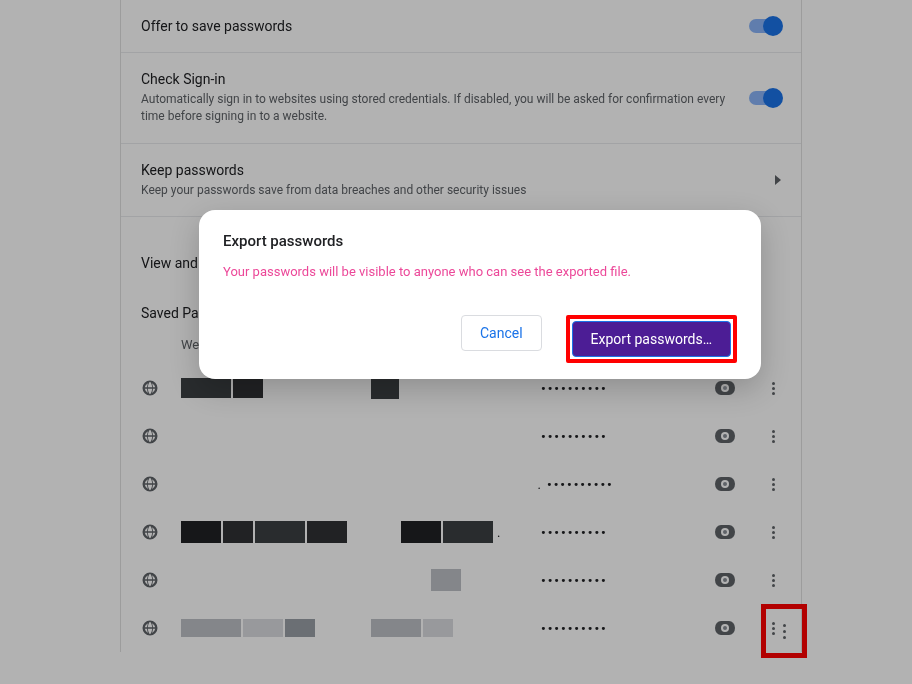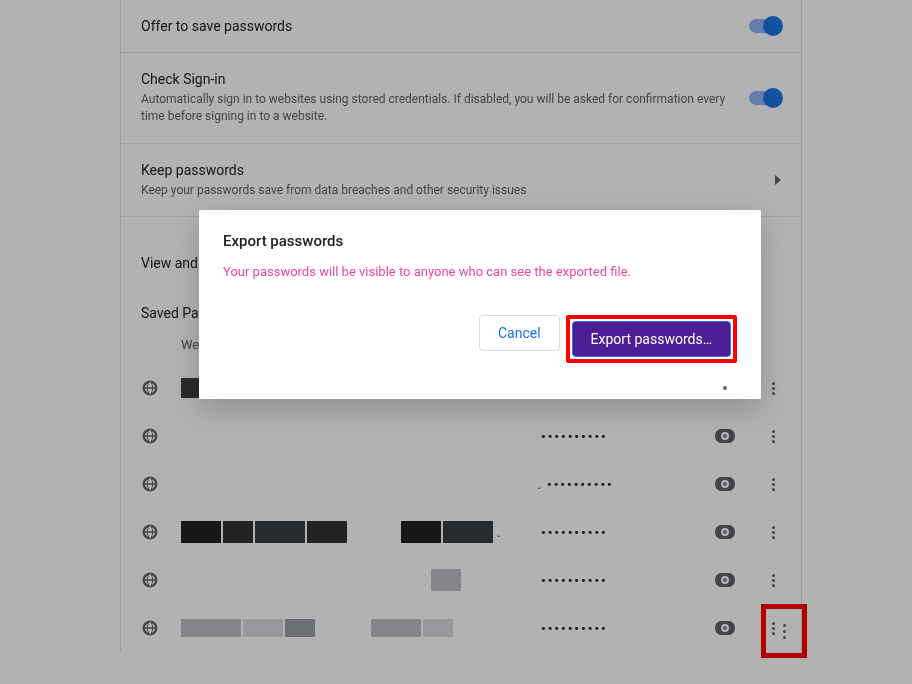--- a/index.html
+++ b/index.html
@@ -30,24 +30,24 @@
   .eye::after{content:"";position:absolute;top:3px;left:6px;width:8px;height:8px;border-radius:50%;background:#fff}
   .eye::before{content:"";position:absolute;top:5px;left:8px;width:4px;height:4px;border-radius:50%;background:#5f6368;z-index:1}
   .rowkebab{width:16px;display:flex;flex-direction:column;align-items:center;gap:2px}
   .rowkebab span{width:3px;height:3px;border-radius:50%;background:#5f6368}
   .site-slot{width:190px;display:flex;align-items:center}
   .user-slot{width:170px;display:flex;align-items:center}
   .pass-slot{width:150px}
 
   
   .scrim{position:absolute;inset:0;background:rgba(0,0,0,.30)}
-  .dialog{position:absolute;left:199px;top:210px;width:514px;background:#fff;border-radius:1px;box-shadow:0 10px 30px rgba(0,0,0,.2);padding:22px 24px 36px}
+  .dialog{position:absolute;left:199px;top:210px;width:514px;background:#fff;border-radius:16px;box-shadow:0 10px 30px rgba(0,0,0,.2);padding:22px 24px 16px}
   .dialog h2{margin:0 0 14px;font-size:15px;font-weight:500;color:#202124}
   .dialog p{margin:0 0 36px;font-size:13px;color:#ec4899}
-  .dialog-actions{display:flex;justify-content:flex-end;gap:6px}
+  .dialog-actions{display:flex;justify-content:flex-end;gap:24px}
   .btn{height:34px;padding:0 18px;border-radius:4px;font-size:14px;border:1px solid #dadce0;background:#fff;color:#1a73e8;display:flex;align-items:center;cursor:pointer}
   .btn.primary{background:#4c1d95;color:#fff;border-color:#1a73e8}
   .primary-wrap{border:4px solid #ff0000;padding:2px;border-radius:2px}
 
   .globeicon{width:18px;height:18px;fill:#5f6368}
 </style>
 </head>
 <body>
 <div class="page">
 

